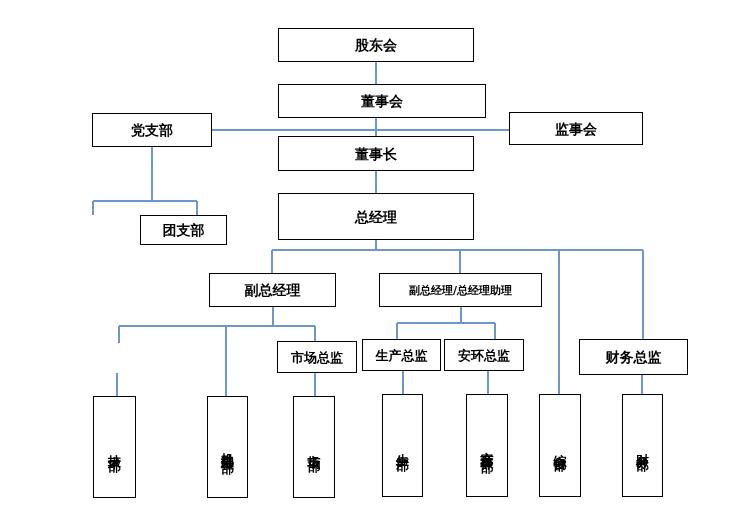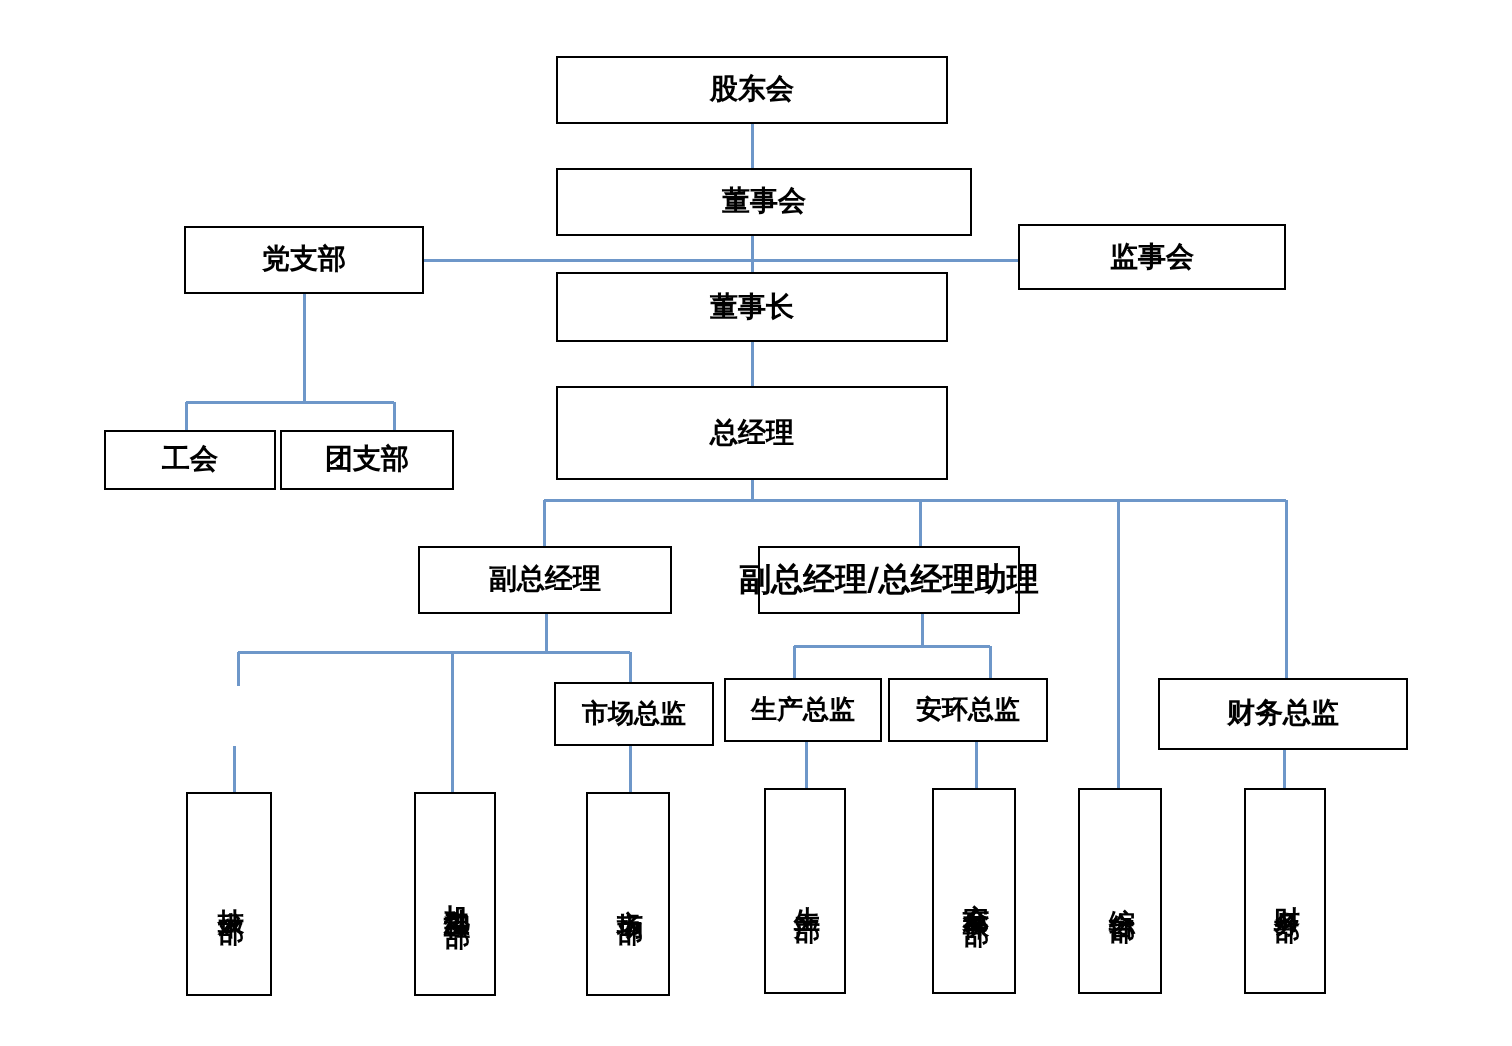--- a/index.html
+++ b/index.html
@@ -91,36 +91,35 @@
   <div class="node" style="left:278px;top:84px;width:208px;height:34px">董事会</div>
 
   <div class="node" style="left:92px;top:113px;width:120px;height:34px">党支部</div>
 
   <div class="node" style="left:509px;top:112px;width:134px;height:33px">监事会</div>
 
   <div class="node" style="left:278px;top:136px;width:196px;height:35px">董事长</div>
 
   <div class="node" style="left:278px;top:193px;width:196px;height:47px">总经理</div>
 
-  <div class="node" style="left:52px;top:215px;width:86px;height:30px">工会</div>
 
   <div class="node" style="left:140px;top:215px;width:87px;height:30px">团支部</div>
 
   <div class="node" style="left:209px;top:273px;width:127px;height:34px">副总经理</div>
 
-  <div class="node" style="left:379px;top:273px;width:131px;height:34px;font-size:16px">副总经理/总经理助理</div>
+  <div class="node" style="left:379px;top:273px;width:163px;height:34px;font-size:11px">副总经理/总经理助理</div>
 
 
   <div class="node" style="left:277px;top:341px;width:80px;height:32px;font-size:13px">市场总监</div>
 
   <div class="node" style="left:362px;top:339px;width:79px;height:32px;font-size:13px">生产总监</div>
 
   <div class="node" style="left:444px;top:339px;width:80px;height:32px;font-size:13px">安环总监</div>
 
-  <div class="node" style="left:579px;top:339px;width:125px;height:36px">财务总监</div>
+  <div class="node" style="left:579px;top:339px;width:109px;height:36px">财务总监</div>
 
   <div class="node vnode" style="left:93px;top:396px;width:43px;height:102px">技术部</div>
 
   <div class="node vnode" style="left:207px;top:396px;width:41px;height:102px">机动工程部</div>
 
   <div class="node vnode" style="left:293px;top:396px;width:42px;height:102px">市场部</div>
 
   <div class="node vnode" style="left:382px;top:394px;width:41px;height:103px">生产部</div>
 
   <div class="node vnode" style="left:466px;top:394px;width:42px;height:103px">安全环保部</div>

